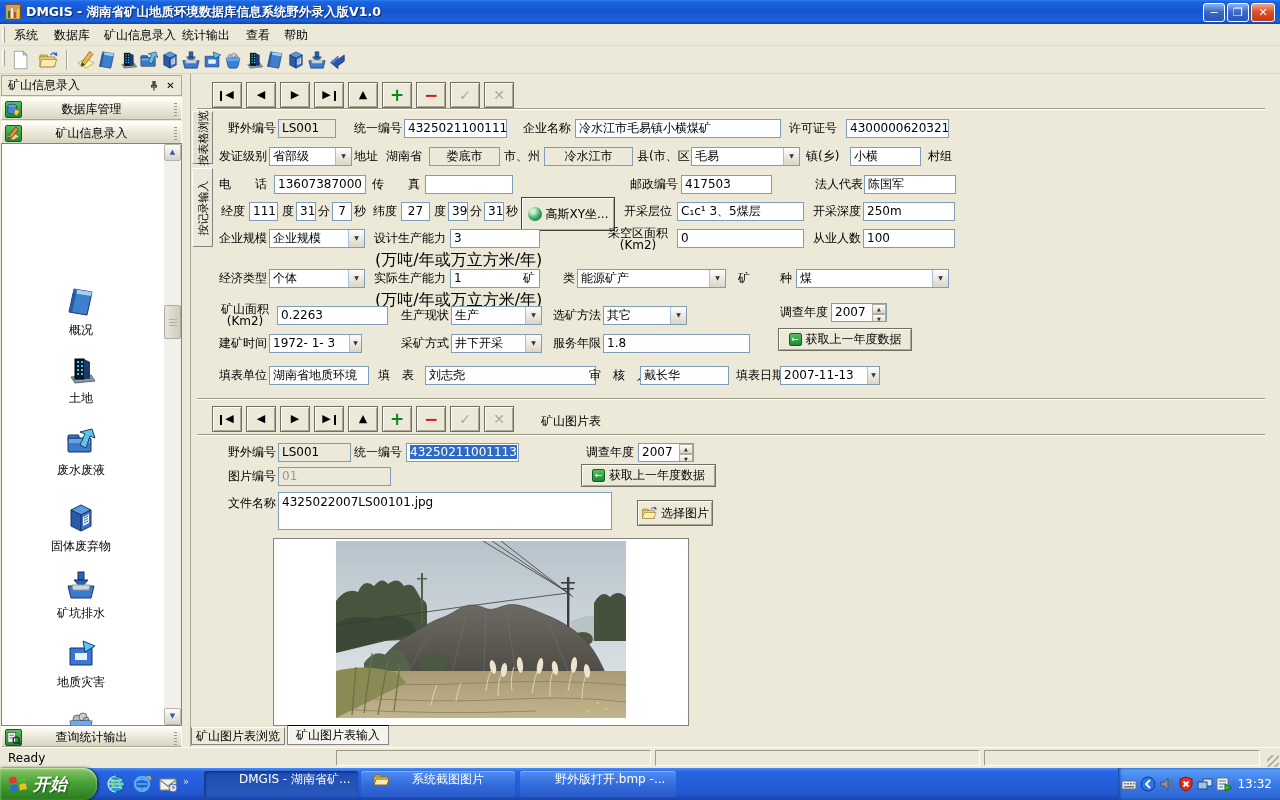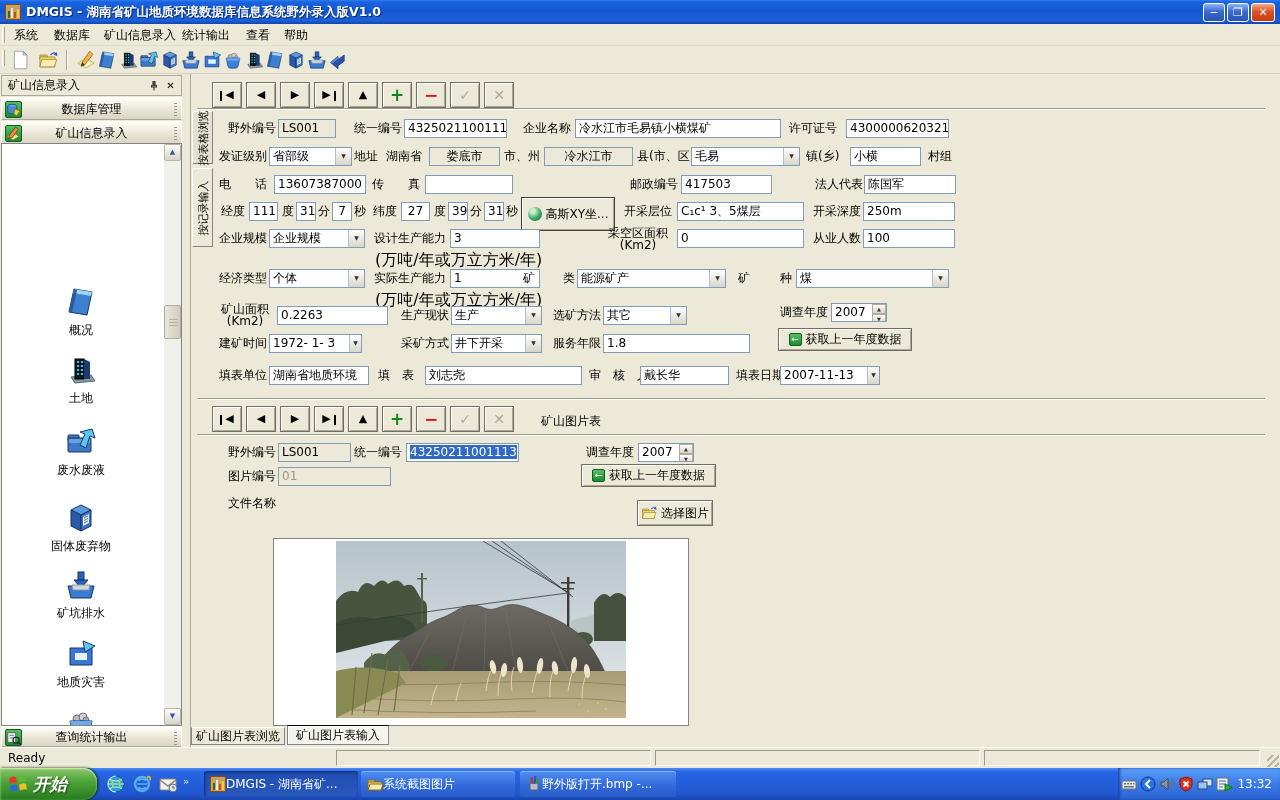--- a/index.html
+++ b/index.html
@@ -111,22 +111,22 @@
   .sgrip { position:absolute; right:1px; bottom:1px; width:12px; height:12px;
     background:repeating-linear-gradient(135deg,transparent 0 3px,#b8b4a6 3px 5px); }
   .taskbar { position:absolute; left:0; top:768px; width:1280px; height:32px;
     background:linear-gradient(#4b8cf5 0%,#2765e3 12%,#2257cf 80%,#1845ae 100%); }
   .startbtn { position:absolute; left:0; top:0; width:97px; height:32px; border-radius:0 14px 14px 0;
     background:linear-gradient(#8cc46a,#4aa338 45%,#2e8123 90%); box-shadow:inset 0 1px 2px #d4f0b4, 1px 0 3px #0a2a08;
     color:#fff; display:flex; align-items:center; gap:5px; padding-left:8px; }
   .startbtn .stext2 { font-size:17px; font-style:italic; font-weight:bold; text-shadow:1px 1px 2px #1a4a12; }
   .qlicon { position:absolute; top:6px; width:20px; height:20px; }
   .tbtn { position:absolute; top:3px; height:26px; border-radius:3px; background:linear-gradient(#4f8ef2,#3168d8 60%,#2a5cc8);
-    box-shadow:inset 0 1px 0 #7fb0f8; color:#fff; font-size:12px; display:flex; align-items:center; gap:0;
-    padding:0 6px; overflow:hidden; white-space:nowrap; }
+    box-shadow:inset 0 1px 0 #7fb0f8; color:#fff; font-size:12px; display:flex; gap:23px;
+    padding:0 12px; overflow:hidden; white-space:nowrap; }
   .tbtn.active { background:linear-gradient(#1f4cb0,#2a5abe); box-shadow:inset 1px 1px 3px #0c2a70; }
   .tray { position:absolute; right:0; top:0; width:162px; height:32px;
     background:linear-gradient(#5ba0f8 0%,#3a7ae8 50%,#2a62d0 100%); box-shadow:inset 2px 0 3px #1a48a8;
     display:flex; align-items:center; }
   .trayicon { width:16px; height:16px; margin-left:3px; }
   .clock { position:absolute; right:8px; top:9px; color:#fff; font-size:12px; }
 </style>
 </head>
 <body>
 
@@ -624,21 +624,21 @@
     <span class="lbl" style="left:362px;top:260px">服务年限</span>
     <div class="inp" style="left:412px;top:260px;width:147px">1.8</div>
     <div class="btn" style="left:587px;top:254px;width:134px;height:23px">
       <span class="gicon">←</span>
       <span>获取上一年度数据</span>
     </div>
 
     <span class="lbl" style="left:28px;top:292px">填表单位</span>
     <div class="inp" style="left:78px;top:292px;width:100px">湖南省地质环境</div>
     <span class="lbl" style="left:187px;top:292px">填　表　人</span>
-    <div class="inp" style="left:234px;top:292px;width:157px">刘志尧</div>
+    <div class="inp" style="left:234px;top:292px;width:171px">刘志尧</div>
     <span class="lbl" style="left:398px;top:292px">审　核　人</span>
     <div class="inp" style="left:449px;top:292px;width:89px">戴长华</div>
     <span class="lbl" style="left:545px;top:292px">填表日期</span>
     <div class="combo narrow" style="left:589px;top:292px;width:100px">
       <span class="cval">2007-11-13</span>
         <span class="cbtn">▼</span>
     </div>
 
     <div class="hline" style="left:6px;top:324px;width:1068px"></div>
 
@@ -668,20 +668,21 @@
           <span class="sbu">▼</span>
         </span>
     </div>
     <span class="lbl" style="left:37px;top:393px">图片编号</span>
     <div class="inp dis" style="left:87px;top:393px;width:113px">01</div>
     <div class="btn" style="left:390px;top:390px;width:135px;height:23px">
       <span class="gicon">←</span>
       <span>获取上一年度数据</span>
     </div>
     <span class="lbl" style="left:37px;top:420px">文件名称</span>
+    <div class="inp" style="left:87px;top:418px;width:334px;height:38px;line-height:15px;padding-top:2px">4325022007LS00101.jpg</div>
     <div class="btn" style="left:446px;top:426px;width:76px;height:26px">
       <svg width="16" height="16">
           <use href="#icon-open"></use>
         </svg>
       <span>选择图片</span>
     </div>
 
     <div class="photopanel">
       <svg style="position:absolute;left:62px;top:2px" width="290" height="177" viewBox="0 0 290 177" preserveAspectRatio="none">
         <defs>

